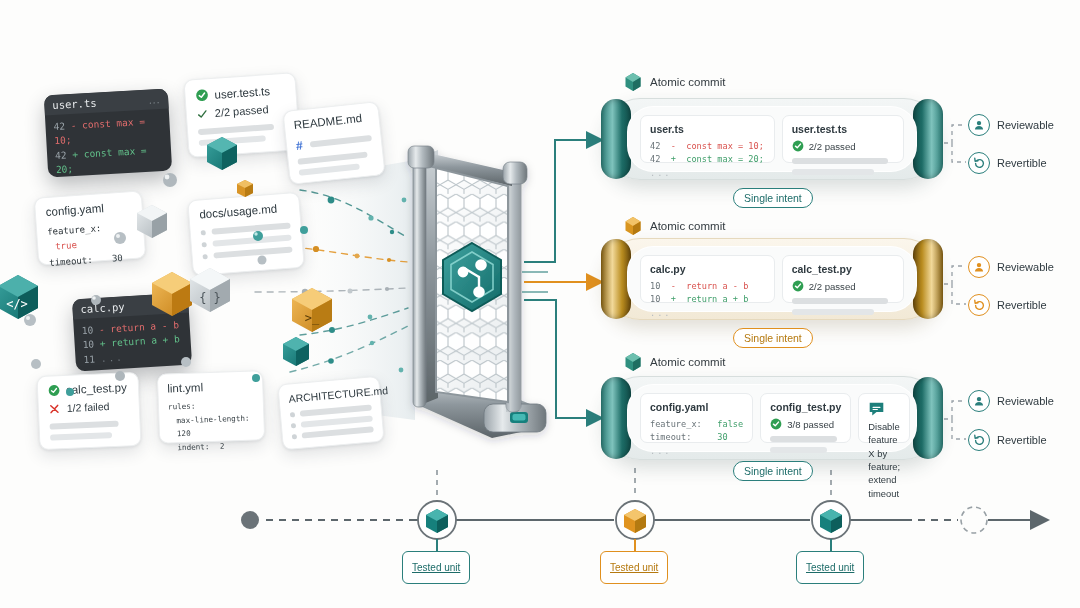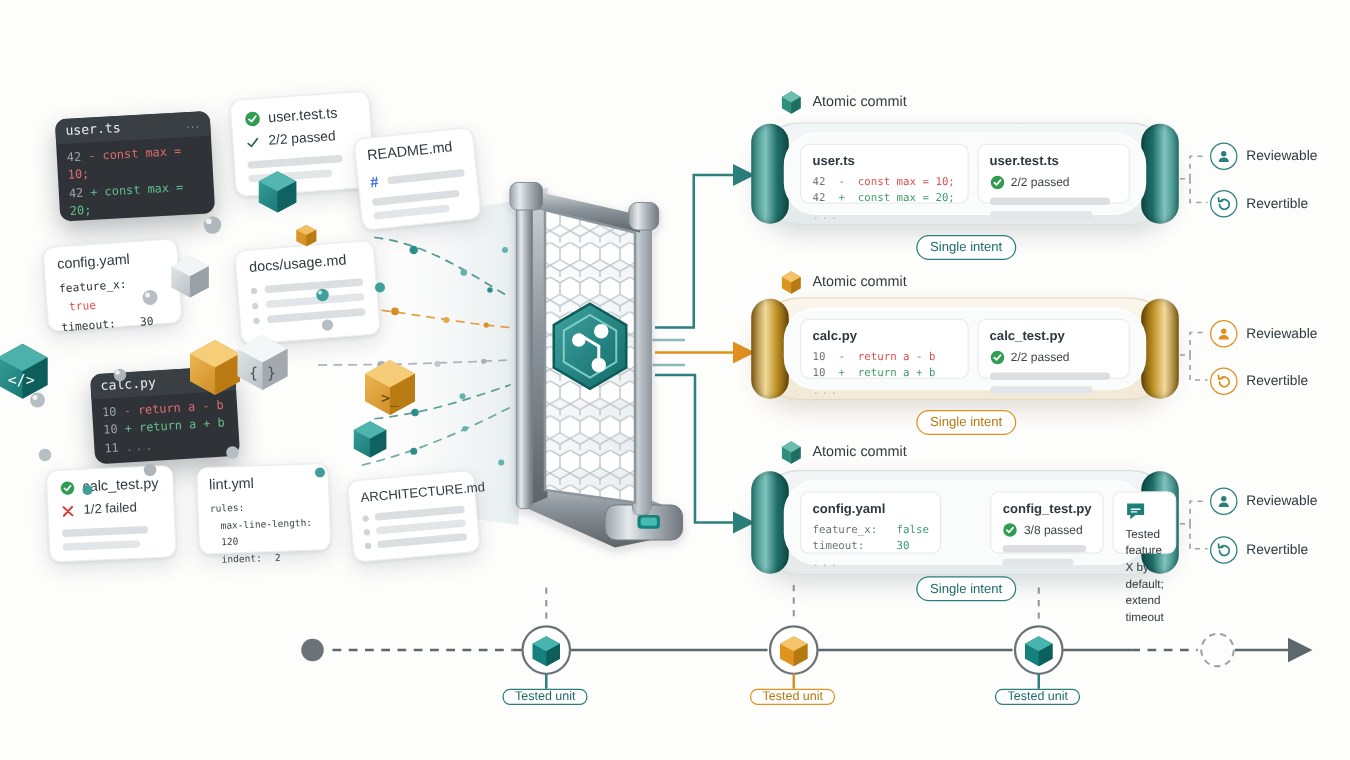--- a/index.html
+++ b/index.html
@@ -68,21 +68,21 @@
   .pill{display:inline-block;padding:3px 10px;border-radius:13px;background:#fff;
     font-size:10.5px;white-space:nowrap;}
 
   .alabel{position:absolute;display:flex;align-items:center;gap:8px;
     font-size:11.5px;color:#333b40;}
 
   .rlabel{position:absolute;display:flex;align-items:center;gap:7px;font-size:11px;color:#2f3a40;}
   .ricon{width:22px;height:22px;border-radius:50%;border:1.4px solid;display:flex;
     align-items:center;justify-content:center;background:#fff;box-sizing:border-box;}
 
-  .tpill{position:absolute;font-size:10px;padding:0 9px;border-radius:6px;background:#fff;white-space:nowrap;}
+  .tpill{position:absolute;font-size:10px;padding:10px 9px;border-radius:6px;background:#fff;white-space:nowrap;text-decoration:underline;}
 
   svg{display:block;}
   .nosel{user-select:none;}
 </style>
 </head>
 <body>
 
 <div class="stage nosel">
 
   <svg class="abs" width="1080" height="608" style="left:0;top:0;">
@@ -578,38 +578,38 @@
        box-shadow:0 8px 18px rgba(40,60,60,.16);">
     <div class="shellL" style="left:-4px;background:linear-gradient(90deg,#2c7e78,#7fc3bd 38%,#1d6c66 70%,#114f4b);box-shadow:inset 0 0 6px rgba(0,0,0,.35);"></div>
     <div class="shellR" style="right:-4px;background:linear-gradient(270deg,#2c7e78,#7fc3bd 38%,#1d6c66 70%,#114f4b);box-shadow:inset 0 0 6px rgba(0,0,0,.35);"></div>
     <div class="inner">
       <div class="pane" style="flex:1.12;">
         <div class="ttl">config.yaml</div>
         <div class="cline"><span class="cnum">feature_x:</span>   <span class="cp">false</span></div>
         <div class="cline"><span class="cnum">timeout:</span>     <span class="cp">30</span></div>
         <div class="cline cdots">...</div>
       </div>
-      <div class="pane" style="flex:1;margin-left:32px;">
+      <div class="pane" style="flex:1;">
         <div class="ttl">config_test.py</div>
         <div class="passrow">
           <svg width="12" height="12" viewBox="0 0 16 16">
             <circle cx="8" cy="8" r="7.2" fill="#2f9e52"></circle>
             <path d="M4.6 8.2 L7 10.4 L11.3 5.5" fill="none" stroke="#fff" stroke-width="1.9" stroke-linecap="round" stroke-linejoin="round"></path>
           </svg>
           <span>3/8 passed</span>
         </div>
         <div class="ln" style="width:94%;"></div>
         <div class="ln s" style="margin-top:5px;width:80%;"></div>
       </div>
       <div class="pane" style="flex:.9;">
         <svg width="17" height="17" viewBox="0 0 20 20" style="margin-bottom:2px;">
           <path d="M2,2 h16 v11 h-8 l-5,4 v-4 h-3 z" fill="#1d7f7b"></path>
           <path d="M6,7.5 h8 M6,10 h5" stroke="#fff" stroke-width="1.4" stroke-linecap="round"></path>
         </svg>
-        <div class="msg" style="font-size:9.4px;">Tested feature X by default; extend timeout</div>
+        <div class="msg" style="font-size:9.4px;">Disable feature X by feature; extend timeout</div>
       </div>
     </div>
   </div>
   <div class="pillwrap" style="left:733px;top:461px;">
     <span class="pill" style="border:1.4px solid #2b7f7c;color:#1d6c69;">Single intent</span>
   </div>
 
   <div class="rlabel" style="left:968px;top:390px;">
     <span class="ricon" style="border-color:#2b7f7c;">
       <svg width="12" height="12" viewBox="0 0 16 16">

